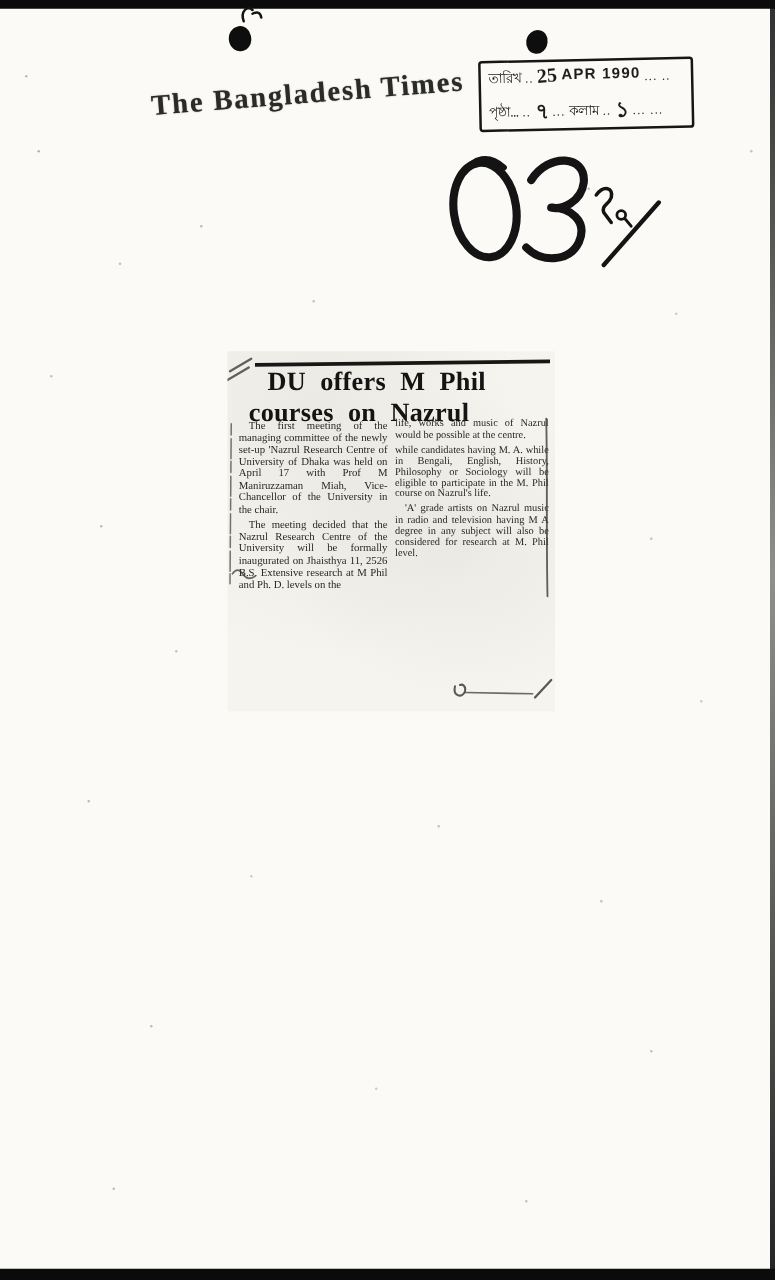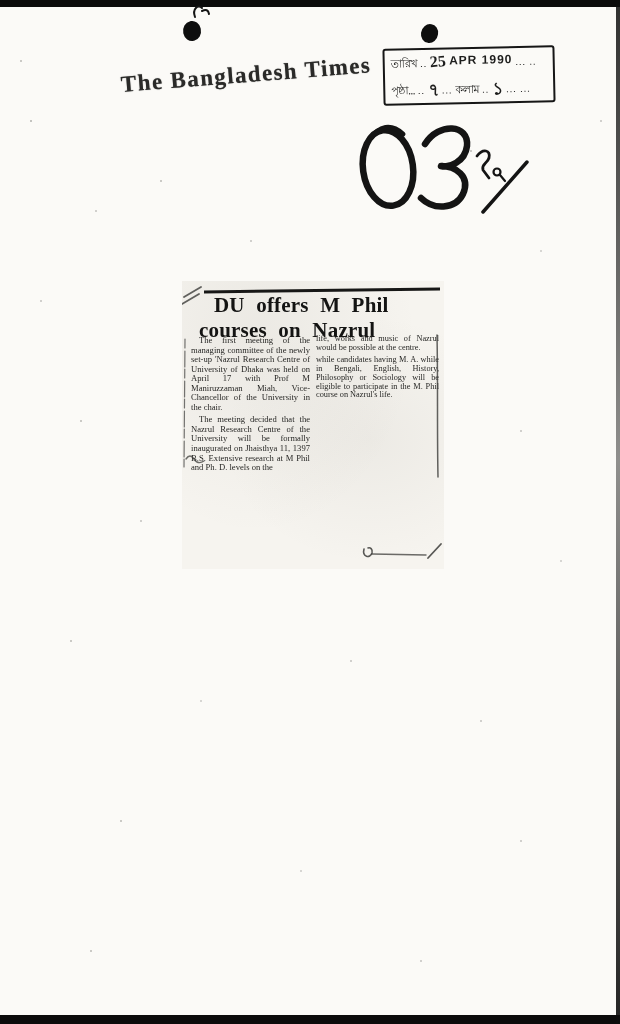--- a/index.html
+++ b/index.html
@@ -125,26 +125,27 @@
   <path class="ink" d="M128,102 L172,52" stroke-width="3.5"></path>
 </svg>
 
 <div class="clipping">
   <div class="rule"></div>
   <div class="headline hl1">DU offers M Phil</div>
   <div class="headline hl2">courses on Nazrul</div>
 
   <div class="col col-left">
     <p>The first meeting of the managing committee of the newly set-up 'Nazrul Research Centre of University of Dhaka was held on April 17 with Prof M Maniruzzaman Miah, Vice-Chancellor of the University in the chair.</p>
-    <p>The meeting decided that the Nazrul Research Centre of the University will be formally inaugurated on Jhaisthya 11, 1397 B.S. Extensive research at M Phil and Ph. D. levels on the</p>
+    <p>The meeting decided that the Nazrul Research Centre of the University will be formally inaugurated on Jhaisthya 11, 2526 B.S. Extensive research at M Phil and Ph. D. levels on the</p>
   </div>
 
   <div class="col col-right">
     <p class="noindent">life, works and music of Nazrul would be possible at the centre.</p>
     <p class="noindent">while candidates having M. A. while in Bengali, English, History, Philosophy or Sociology will be eligible to participate in the M. Phil course on Nazrul's life.</p>
+    <p>'A' grade artists on Nazrul music in radio and television having M A degree in any subject will also be considered for research at M. Phil level.</p>
   </div>
 
   <svg class="edges" width="262" height="288" viewBox="0 0 262 288">
     <g stroke="#3c3c3a" fill="none" stroke-linecap="round">
       <path d="M2,16 L19,6 M0,23 L17,13" stroke-width="1.8" opacity=".8"></path>
       <path d="M3,58 L2,186" stroke-width="1.2" opacity=".7" stroke-dasharray="9 3 16 2"></path>
       <path d="M255,54 C256,100 255,150 256,196" stroke-width="1.5" opacity=".8"></path>
       <path d="M4,178 q4,-6 8,0 t10,2" stroke-width="1.4" opacity=".75"></path>
       <path d="M182,268 c-2,8 6,10 8,4 c1,-4 -2,-6 -4,-5" stroke-width="1.6" opacity=".85"></path>
       <path d="M190,273 L244,274" stroke-width="1.4" opacity=".75"></path>

